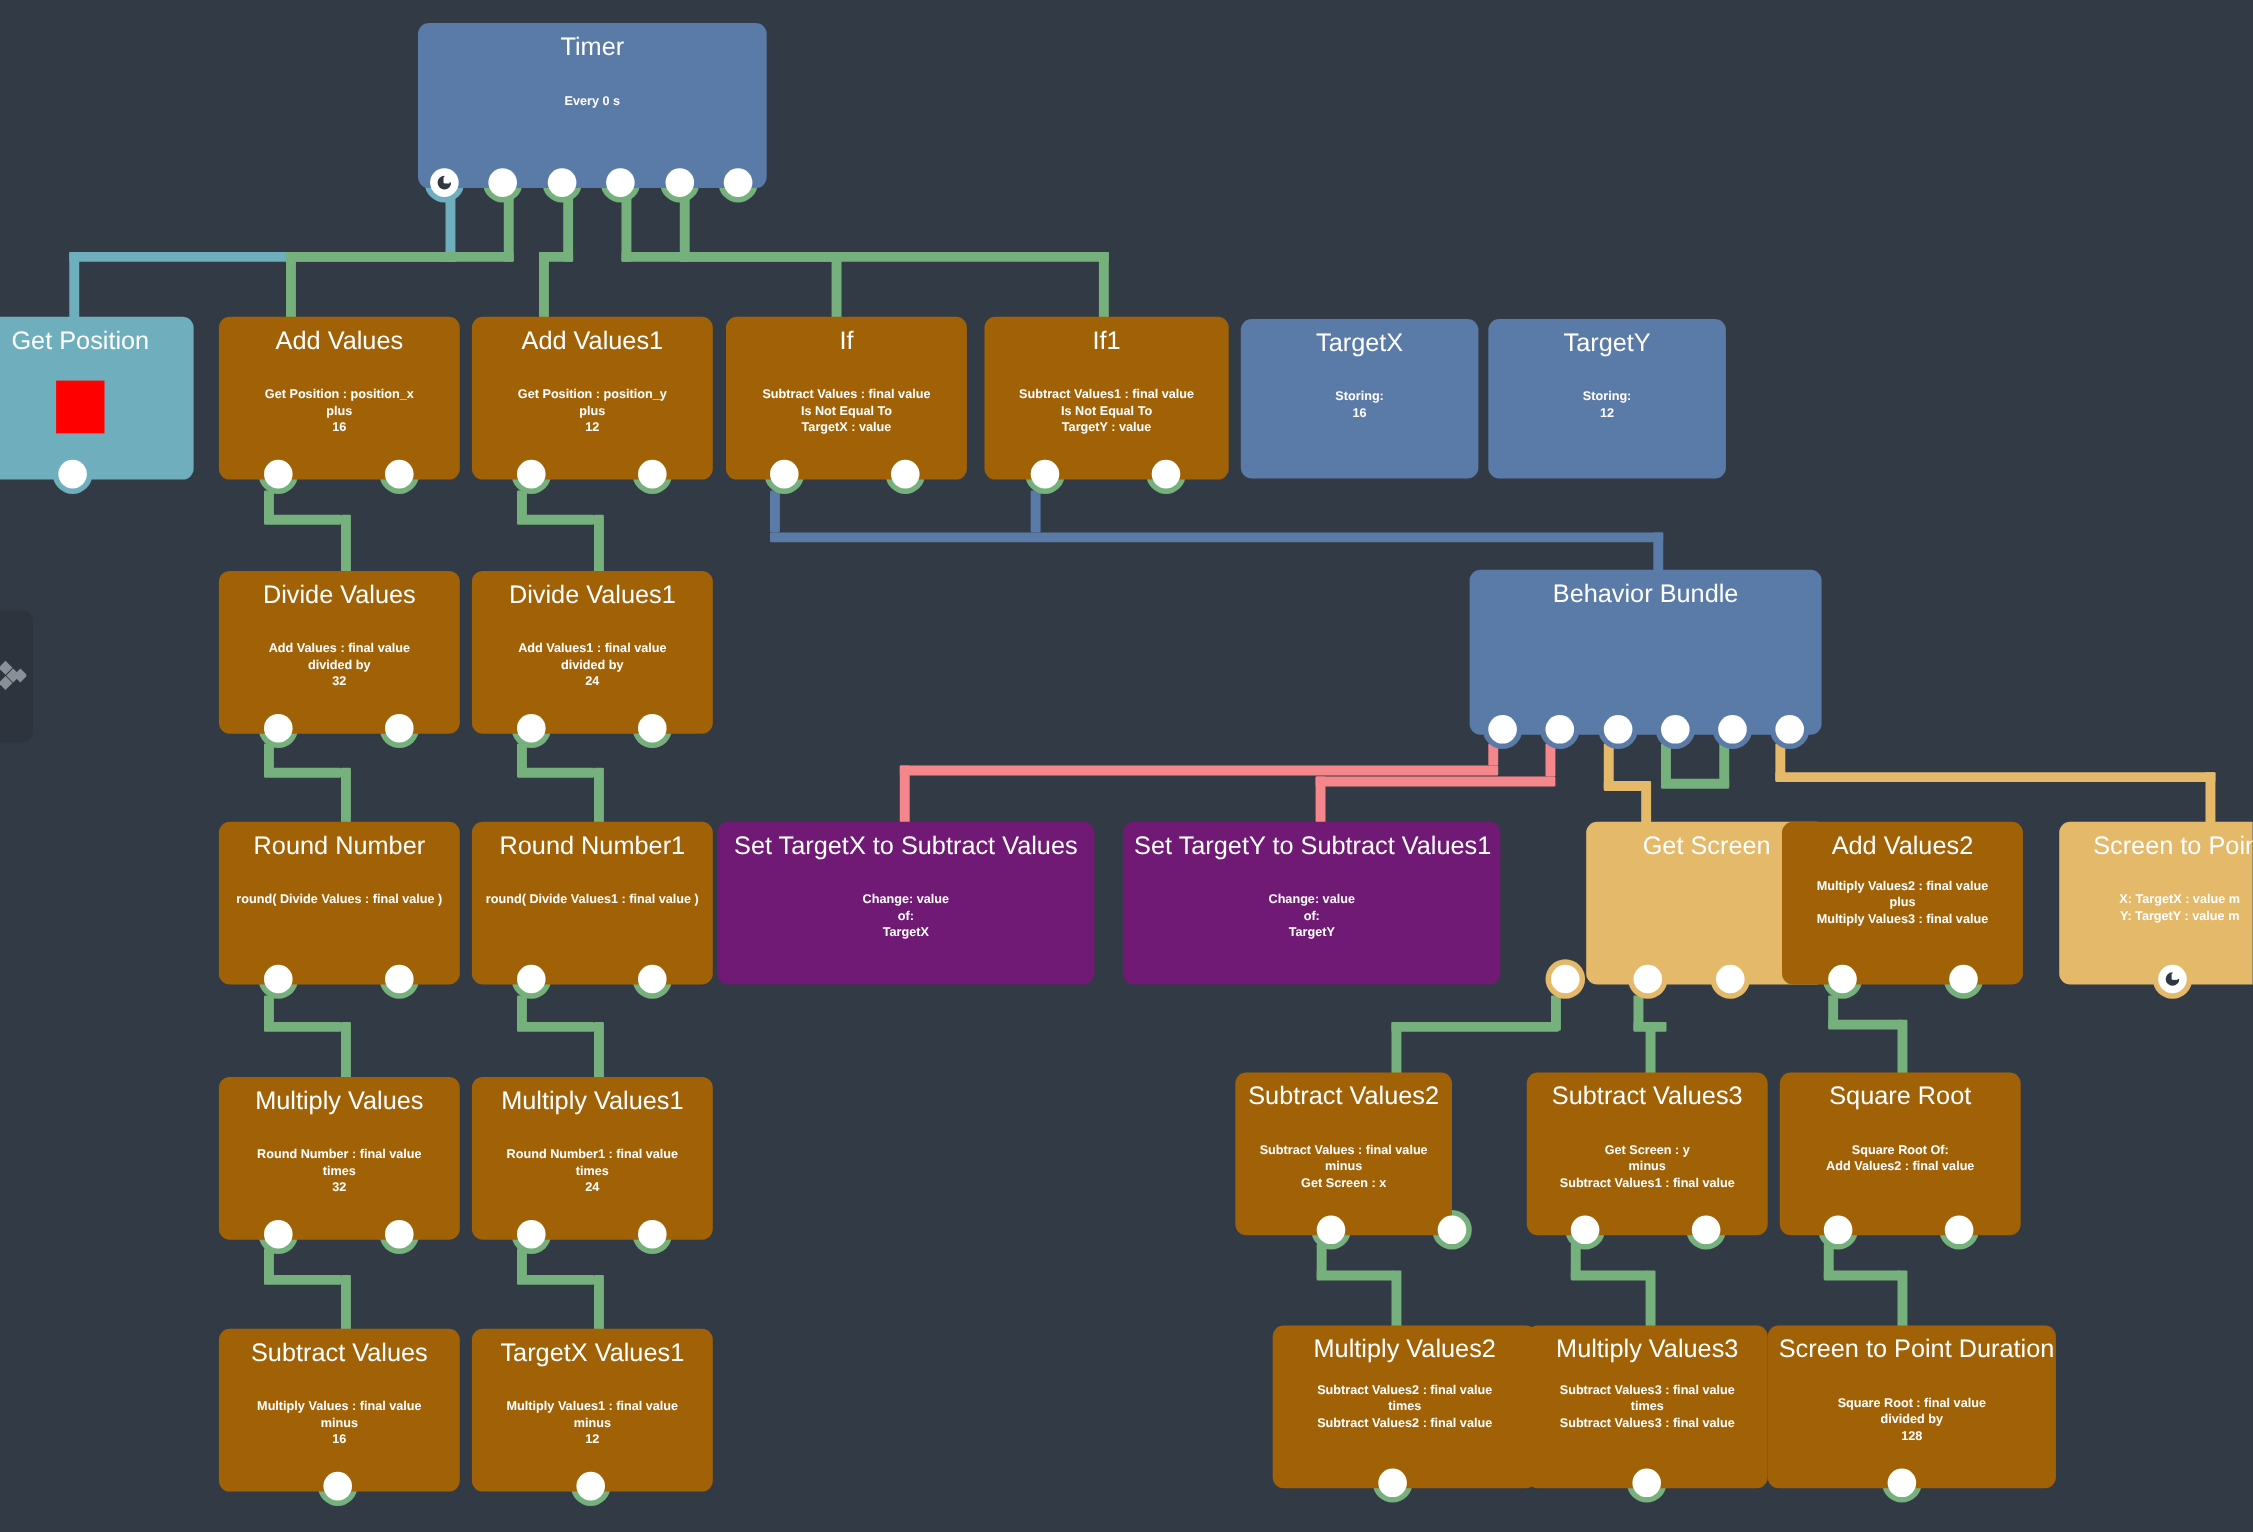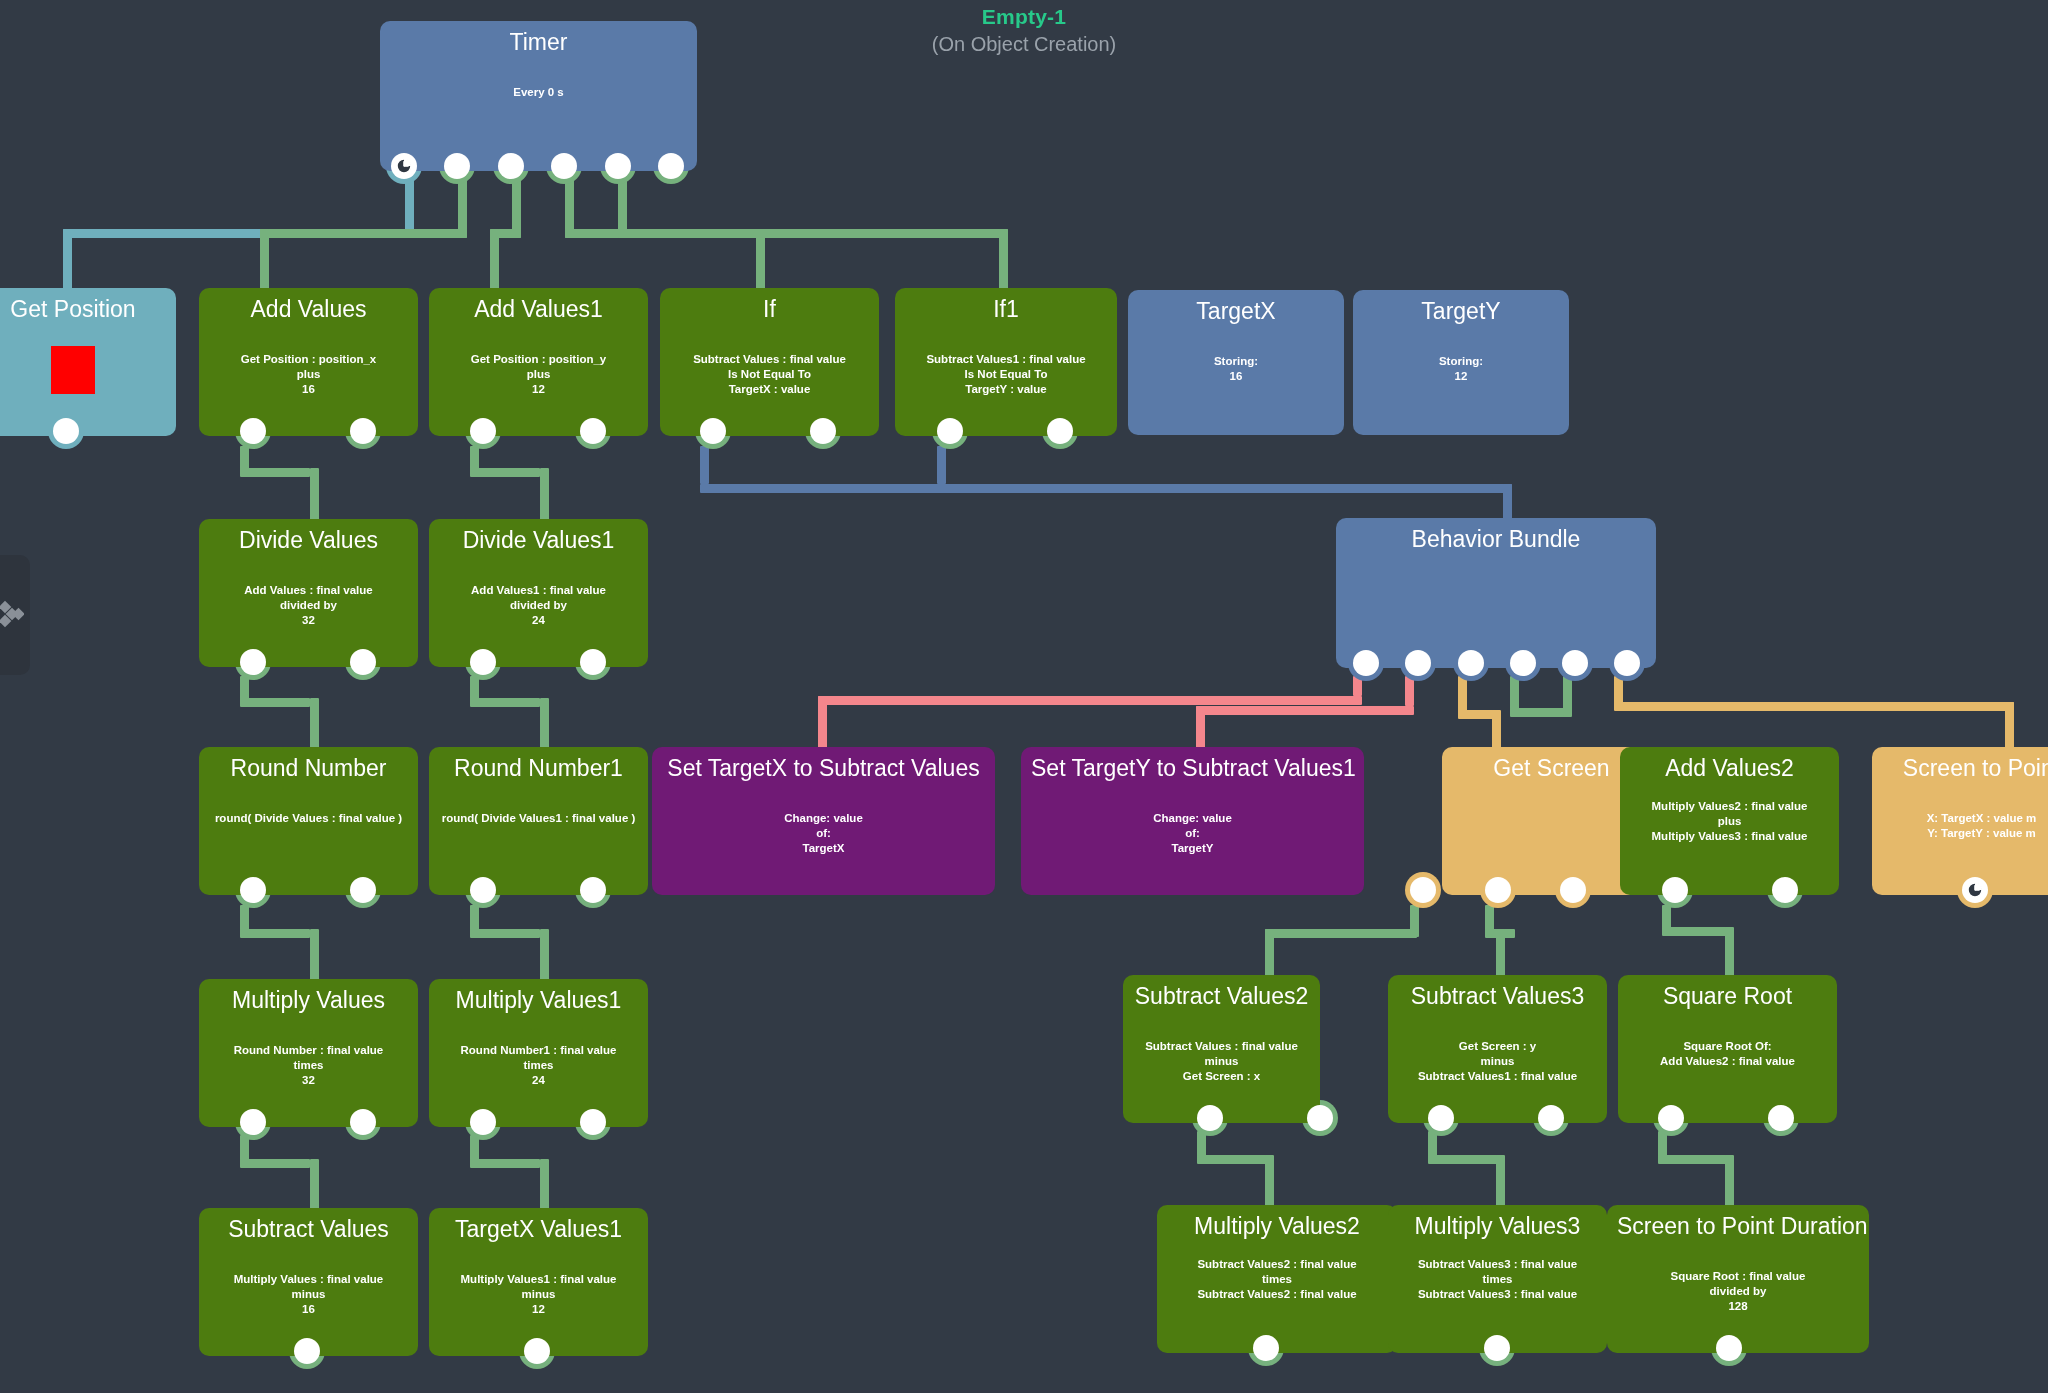--- a/index.html
+++ b/index.html
@@ -93,21 +93,21 @@
     font-size: 11.5px;
     line-height: 15px;
     font-weight: bold;
     color: #ffffff;
     word-break: break-all;
   }
   .node-body.small-gap { margin-top: 18px; }
   .node-body.big-gap   { margin-top: 30px; }
 
   .blue   { background: #5a7aa8; }
-  .green  { background: #4d7c0f; }
+  .green  { background: #a16207; }
   .teal   { background: #6fafbd; }
   .red    { background: #701a75; }
   .orange { background: #e5b96a; }
 
   .swatch {
     width: 44px;
     height: 48px;
     background: #ff0000;
     margin: 24px auto 0 auto;
   }
@@ -121,24 +121,20 @@
     align-items: center;
     justify-content: center;
   }
   .drawer-glyph { display: block; }
 </style>
 </head>
 <body>
 
 <div id="canvas">
 
-  <div class="graph-header">
-    <div class="graph-title">Empty-1</div>
-    <div class="graph-subtitle">(On Object Creation)</div>
-  </div>
 
   <div id="wire-layer">
       <div class="wire" style="left: 405px; top: 180px; width: 9px; height: 58px; background: rgb(111, 175, 189);"></div>
       <div class="wire" style="left: 63px; top: 229px; width: 352px; height: 9px; background: rgb(111, 175, 189);"></div>
       <div class="wire" style="left: 63px; top: 229px; width: 9px; height: 62px; background: rgb(111, 175, 189);"></div>
       <div class="wire" style="left: 458px; top: 180px; width: 9px; height: 58px; background: rgb(118, 177, 125);"></div>
       <div class="wire" style="left: 260px; top: 229px; width: 207px; height: 9px; background: rgb(118, 177, 125);"></div>
       <div class="wire" style="left: 260px; top: 229px; width: 9px; height: 62px; background: rgb(118, 177, 125);"></div>
       <div class="wire" style="left: 512px; top: 180px; width: 9px; height: 58px; background: rgb(118, 177, 125);"></div>
       <div class="wire" style="left: 490px; top: 229px; width: 31px; height: 9px; background: rgb(118, 177, 125);"></div>

